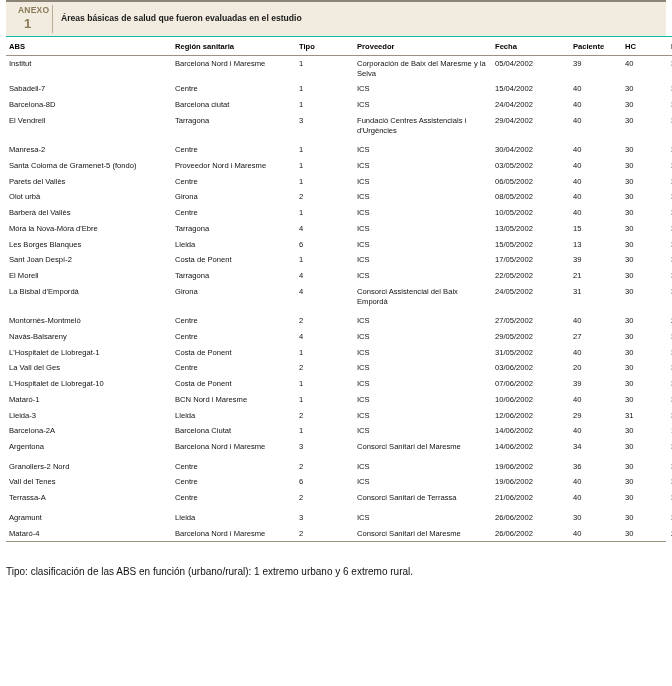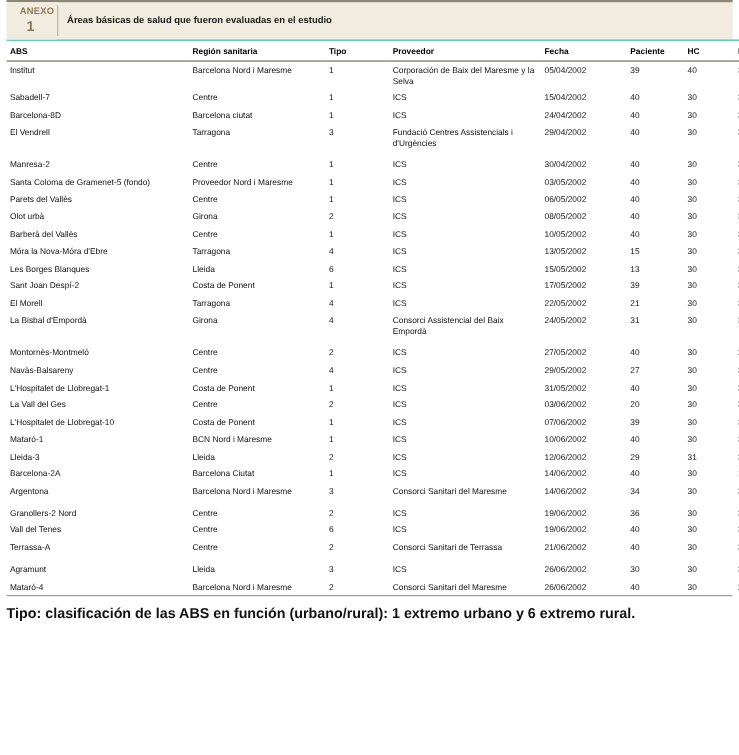--- a/index.html
+++ b/index.html
@@ -105,25 +105,24 @@
   th.c-tipo, td.c-tipo { padding-left: 6px; }
   th.c-fecha, td.c-fecha { padding-left: 4px; }
   th.c-pac, td.c-pac { padding-left: 6px; }
   th.c-hc, td.c-hc { padding-left: 5px; }
   th.c-prof, td.c-prof { padding-left: 6px; }
   .rule-bottom {
     border-top: 1px solid #9a927f;
     margin-top: 0px;
   }
   .notes {
-    margin-top: 6px;
-    font-size: 13px;
+    margin-top: 22px;
+    font-size: 10px;
     line-height: 1.55;
     color: #111;
-    font-weight: bold;
   }
   .notes div { white-space: nowrap; }
 </style>
 </head>
 <body>
 
 <div class="page">
 
   <div class="banner">
     <div class="banner-left">

